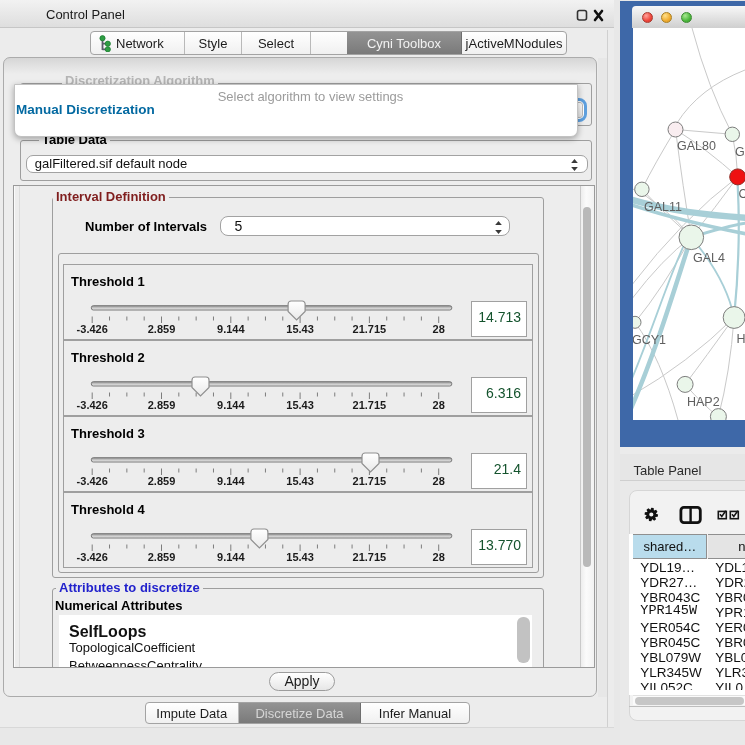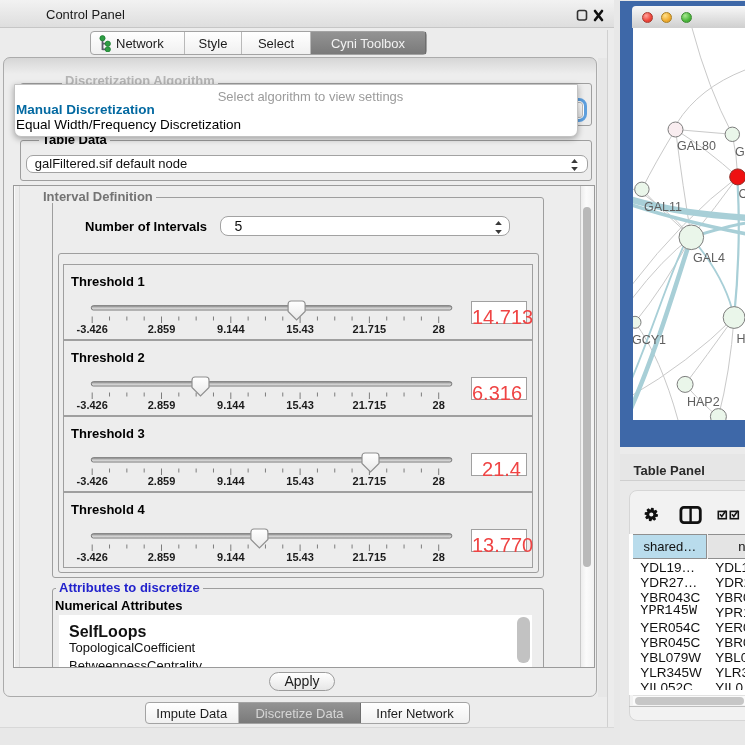--- a/index.html
+++ b/index.html
@@ -4,21 +4,21 @@
 <style>
 * { margin:0; padding:0; box-sizing:border-box; }
 html,body { width:745px; height:745px; background:#e8e8e8; font-family:"Liberation Sans", sans-serif; overflow:hidden; }
 #stage { position:relative; width:745px; height:745px; overflow:hidden; }
 .abs { position:absolute; }
 .gb { position:absolute; border:1px solid #9e9e9e; border-radius:3px; }
 .gl { position:absolute; background:#ededed; padding:0 3px; font-size:13px; font-weight:bold; color:#000; white-space:nowrap; line-height:13px; }
 .combo { position:absolute; background:#fff; border:1px solid #a2a2a2; border-radius:4px; font-size:13px; color:#111; white-space:nowrap; }
 .thpanel { position:absolute; left:63px; width:470px; height:76px; background:#ededed; border:1px solid #9f9f9f; }
 .thlabel { position:absolute; left:7px; top:9px; font-size:13px; font-weight:bold; color:#000; }
-.vbox { position:absolute; left:407px; top:36px; width:56px; height:23px; background:#fff; border:1px solid #a0a0a0; font-size:20px; color:#ef4444; text-align:right; line-height:31px; padding-right:5px; }
+.vbox { position:absolute; left:407px; top:36px; width:56px; height:36px; background:#fff; border:1px solid #a0a0a0; font-size:14px; color:#14532d; text-align:right; line-height:31px; padding-right:5px; }
 .seg { position:absolute; display:flex; background:linear-gradient(#ffffff,#f0f0f0); border:1px solid #a3a3a3; border-radius:4px; font-size:13px; color:#1c1c1c; }
 .seg > div { display:flex; align-items:center; justify-content:center; border-right:1px solid #b9b9b9; white-space:nowrap; }
 .seg > div:last-child { border-right:none; }
 .seg > div.sel { background:linear-gradient(#939393,#7a7a7a); color:#f2f2f2; border-right:1px solid #6e6e6e; }
 .rowtxt { position:absolute; font-size:13.5px; color:#111; white-space:nowrap; }
 </style>
 </head>
 <body>
 <div id="stage">
 
@@ -39,21 +39,22 @@
 
   <div class="seg" style="left:90px;top:31px;height:24px;">
     <div style="width:94px;justify-content:flex-start;padding-left:8px;"><svg width="13" height="17" viewBox="0 0 13 17" style="margin-right:4px;">
           <path d="M3.5 4 V15 M3.5 8.7 H8.7 M3.5 14.3 H8.7" stroke="#5b5b6b" stroke-width="1.8" fill="none"></path>
           <circle cx="3.5" cy="3.2" r="2.6" fill="#2f9e44" stroke="#1e7e34" stroke-width="0.8"></circle>
           <circle cx="8.8" cy="8.7" r="2.6" fill="#2f9e44" stroke="#1e7e34" stroke-width="0.8"></circle>
           <circle cx="8.8" cy="14.3" r="2.6" fill="#2f9e44" stroke="#1e7e34" stroke-width="0.8"></circle>
         </svg>Network</div>
     <div style="width:57px;">Style</div>
     <div style="width:69px;">Select</div>
-    <div class="sel" style="width:115px;">Cyni Toolbox</div>
+    <div class="sel" style="width:115px;margin-left:36px;">Cyni Toolbox</div>
+    <div style="width:104px;">jActiveMNodules</div>
   </div>
 
   <div class="gb" style="left:20px;top:83px;width:572px;height:43px;"></div>
   <div class="gl" style="left:22px;top:74px;color:#b4b4b4;margin-left:40px;">Discretization Algorithm</div>
 
   <div class="abs" style="left:25px;top:97.5px;width:562px;height:24px;border:3px solid #5e9fdd;border-radius:8px;background:#fff;"></div>
   <div class="abs" style="left:565px;top:101.5px;width:18px;height:16px;background:linear-gradient(#fdfdfd,#e3e3e3);border:1px solid #b8b8b8;border-radius:3px;"></div>
 
   <div class="gb" style="left:20px;top:140px;width:572px;height:41px;"></div>
   <div class="gl" style="left:39px;top:133px;">Table Data</div>
@@ -68,21 +69,21 @@
 
   <div class="abs" style="left:580px;top:186px;width:14px;height:481px;background:linear-gradient(90deg,#ededed,#fbfbfb 40%,#f2f2f2);border-left:1px solid #c9c9c9;"></div>
   <div class="abs" style="left:582.5px;top:207px;width:8.5px;height:360px;background:#b9b9b9;border-radius:4.5px;"></div>
 
   <div class="abs" style="left:14px;top:186px;width:1px;height:481px;background:#fbfbfb;"></div>
   <div class="abs" style="left:19px;top:186px;width:1px;height:481px;background:#dcdcdc;"></div>
 
   <div class="abs" style="left:14px;top:186px;width:566px;height:481px;overflow:hidden;" id="spc">
 
     <div class="gb" style="left:38px;top:11px;width:492px;height:381px;"></div>
-    <div class="gl" style="left:26px;top:4px;color:#737373;">Interval Definition</div>
+    <div class="gl" style="left:39px;top:4px;color:#7f1d1d;">Interval Definition</div>
 
     <div class="abs" style="left:71px;top:33px;font-size:13px;font-weight:bold;color:#000;">Number of Intervals</div>
     <div class="combo" style="left:205.5px;top:30.3px;width:290px;height:20px;line-height:18px;padding-left:14px;border-radius:8px;font-size:14px;">5
       <svg class="abs" style="right:6px;top:2.5px;" width="9" height="15" viewBox="0 0 9 15">
           <path d="M4.5 1 L7.8 5 H1.2 Z" fill="#3a3a3a"></path>
           <path d="M4.5 14 L1.2 10 H7.8 Z" fill="#3a3a3a"></path>
         </svg>
     </div>
 
     <div class="gb" style="left:44px;top:67px;width:481px;height:320px;"></div>
@@ -286,28 +287,27 @@
     <div class="abs" style="left:45px;top:429px;width:473px;height:60px;background:#fff;"></div>
     <div class="abs" style="left:55px;top:437px;font-size:16px;color:#111;font-weight:bold;">SelfLoops</div>
     <div class="abs" style="left:55px;top:453.5px;font-size:13px;color:#111;">TopologicalCoefficient</div>
     <div class="abs" style="left:55px;top:471.5px;font-size:13px;color:#111;">BetweennessCentrality</div>
     <div class="abs" style="left:503px;top:431px;width:13px;height:46px;background:#c2c2c2;border-radius:6px;"></div>
   </div>
 
   <div class="abs" style="left:13.5px;top:84px;width:564px;height:52.5px;background:#fff;border:1px solid #c2c2c2;border-radius:0 0 7px 7px;box-shadow:0 2px 6px rgba(0,0,0,0.32);"></div>
   <div class="abs" style="left:13.5px;top:89px;width:564px;text-align:center;font-size:13px;color:#9b9b9b;padding-left:30px;">Select algorithm to view settings</div>
   <div class="abs" style="left:16px;top:101.5px;font-size:13.5px;font-weight:bold;color:#0369a1;">Manual Discretization</div>
-  <div class="abs" style="left:16px;top:117px;font-size:13.5px;color:#000;">Equal Width/Frequency Discretization</div>
 
   <div class="abs" style="left:269px;top:672px;width:66px;height:19px;background:linear-gradient(#ffffff,#e6e6e6);border:1px solid #9c9c9c;border-radius:9.5px;text-align:center;font-size:14px;color:#1c1c1c;line-height:17px;">Apply</div>
 
   <div class="seg" style="left:144.5px;top:702px;height:22px;">
     <div style="width:93.5px;">Impute Data</div>
     <div class="sel" style="width:122px;color:#d6d6d6;">Discretize Data</div>
-    <div style="width:108px;">Infer Network</div>
+    <div style="width:108px;">Infer Manual</div>
   </div>
   <div class="abs" style="left:0;top:727px;width:614px;height:18px;background:#e8e8e8;border-top:1px solid #d8d8d8;"></div>
 
   <div class="abs" style="left:620px;top:1px;width:125px;height:446px;background:#3e68a8;"></div>
   <div class="abs" style="left:631.5px;top:6px;width:113.5px;height:22px;background:linear-gradient(#f8f8f8,#cfcfcf);border-radius:4px 0 0 0;"></div>
   <div class="abs" style="left:641.5px;top:11.5px;width:11px;height:11px;border-radius:50%;background:radial-gradient(circle at 35% 30%,#ffa49c,#ee4439 60%,#cc3a2f);border:0.5px solid #a8392f;"></div>
   <div class="abs" style="left:661.2px;top:11.5px;width:11px;height:11px;border-radius:50%;background:radial-gradient(circle at 35% 30%,#ffe08a,#f0ab2f 60%,#d2931f);border:0.5px solid #a87f22;"></div>
   <div class="abs" style="left:680.9px;top:11.5px;width:11px;height:11px;border-radius:50%;background:radial-gradient(circle at 35% 30%,#a8e890,#4cb73c 60%,#3a9a2e);border:0.5px solid #3c8a31;"></div>
 
   <svg class="abs" style="left:632.5px;top:28px;background:#fff;" width="113" height="392" viewBox="0 0 113 392">
@@ -359,21 +359,21 @@
       <text x="105.5" y="170">CY</text>
       <text x="60" y="233.5">GAL4</text>
       <text x="-1" y="316">GCY1</text>
       <text x="103.5" y="315">HA</text>
       <text x="54" y="378">HAP2</text>
     </g>
   </svg>
 
   <div class="abs" style="left:620px;top:447px;width:125px;height:7px;background:#ebebeb;"></div>
   <div class="abs" style="left:620px;top:454px;width:125px;height:27px;background:#e6e6e6;border-bottom:1px solid #cfcfcf;"></div>
-  <div class="abs" style="left:633.5px;top:462.5px;font-size:13px;color:#2a2a2a;font-weight:bold;">Table Panel</div>
+  <div class="abs" style="left:633.5px;top:462.5px;font-size:13px;color:#2a2a2a;">Table Panel</div>
   <div class="abs" style="left:620px;top:481px;width:125px;height:264px;background:#e9e9e9;"></div>
   <div class="abs" style="left:628.5px;top:489.5px;width:117px;height:231px;background:#f2f2f2;border:1px solid #d6d6d6;border-radius:8px 0 0 8px;"></div>
 
   <svg class="abs" style="left:644px;top:506px;" width="101" height="18" viewBox="0 0 101 18">
     <g id="gear" fill="#111" transform="translate(7.3,8.5)">
         <path d="M6.80 0.00 L6.38 2.35 L4.04 2.59 L3.94 2.74 L4.81 4.81 L2.85 6.18 L1.03 4.69 L0.84 4.73 L0.00 6.80 L-2.35 6.38 L-2.59 4.04 L-2.74 3.94 L-4.81 4.81 L-6.18 2.85 L-4.69 1.03 L-4.73 0.84 L-6.80 0.00 L-6.38 -2.35 L-4.04 -2.59 L-3.94 -2.74 L-4.81 -4.81 L-2.85 -6.18 L-1.03 -4.69 L-0.84 -4.73 L-0.00 -6.80 L2.35 -6.38 L2.59 -4.04 L2.74 -3.94 L4.81 -4.81 L6.18 -2.85 L4.69 -1.03 L4.73 -0.84 Z M 2.1 0 A 2.1 2.1 0 1 0 -2.1 0 A 2.1 2.1 0 1 0 2.1 0 Z" fill-rule="evenodd"></path>
       </g>
     <rect x="36.9" y="1.4" width="19.4" height="15.2" rx="3" fill="none" stroke="#111" stroke-width="2.8"></rect>
     <line x1="46.6" y1="1.4" x2="46.6" y2="16.6" stroke="#111" stroke-width="2.4"></line>
     <g stroke="#151515" fill="none" stroke-width="1.6">

